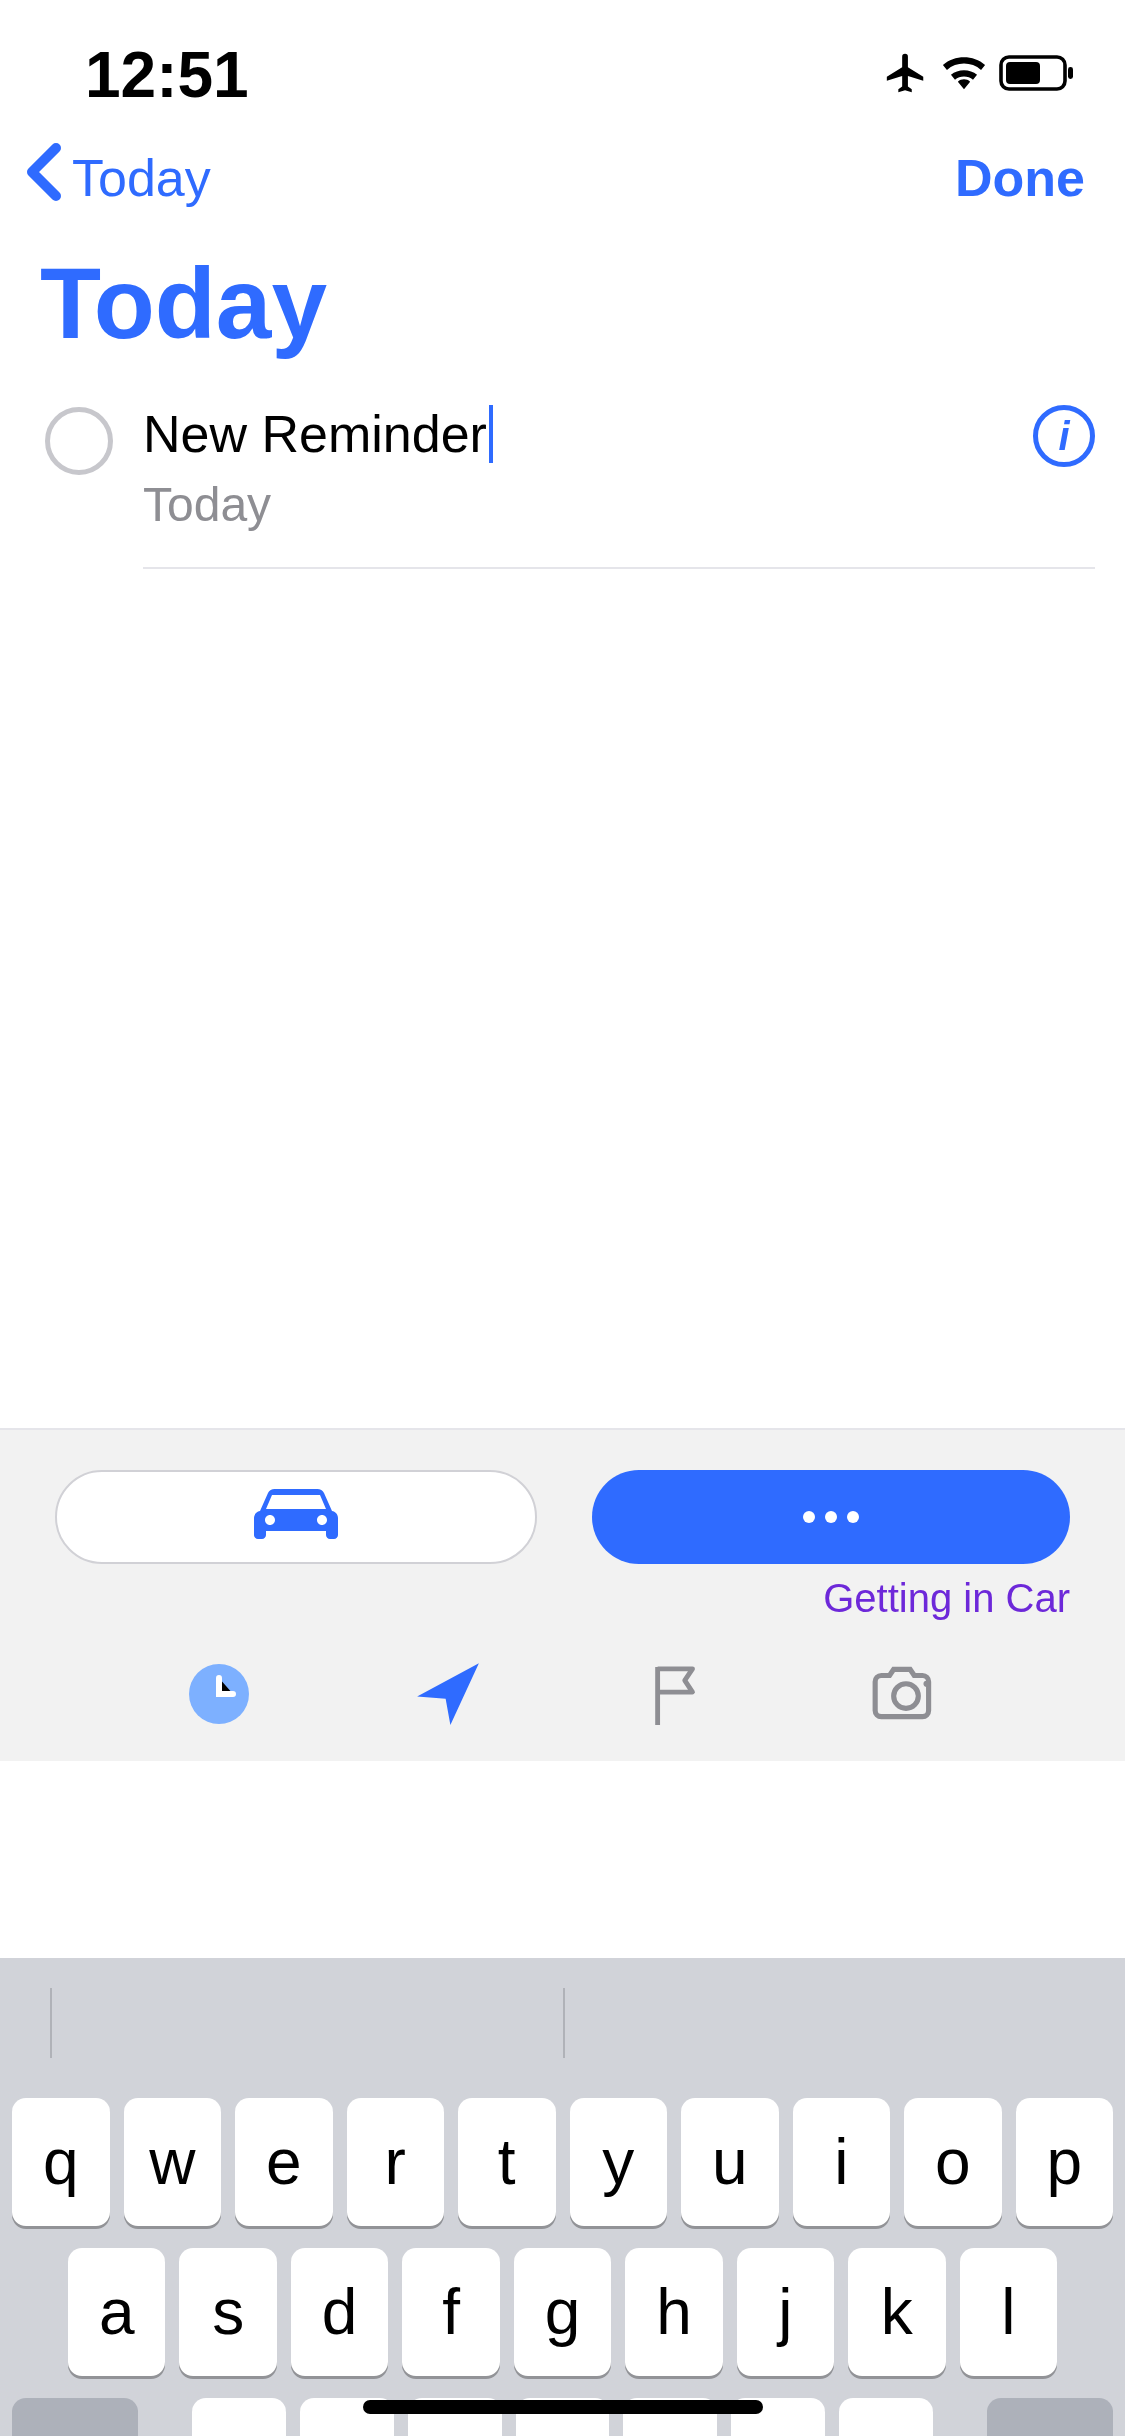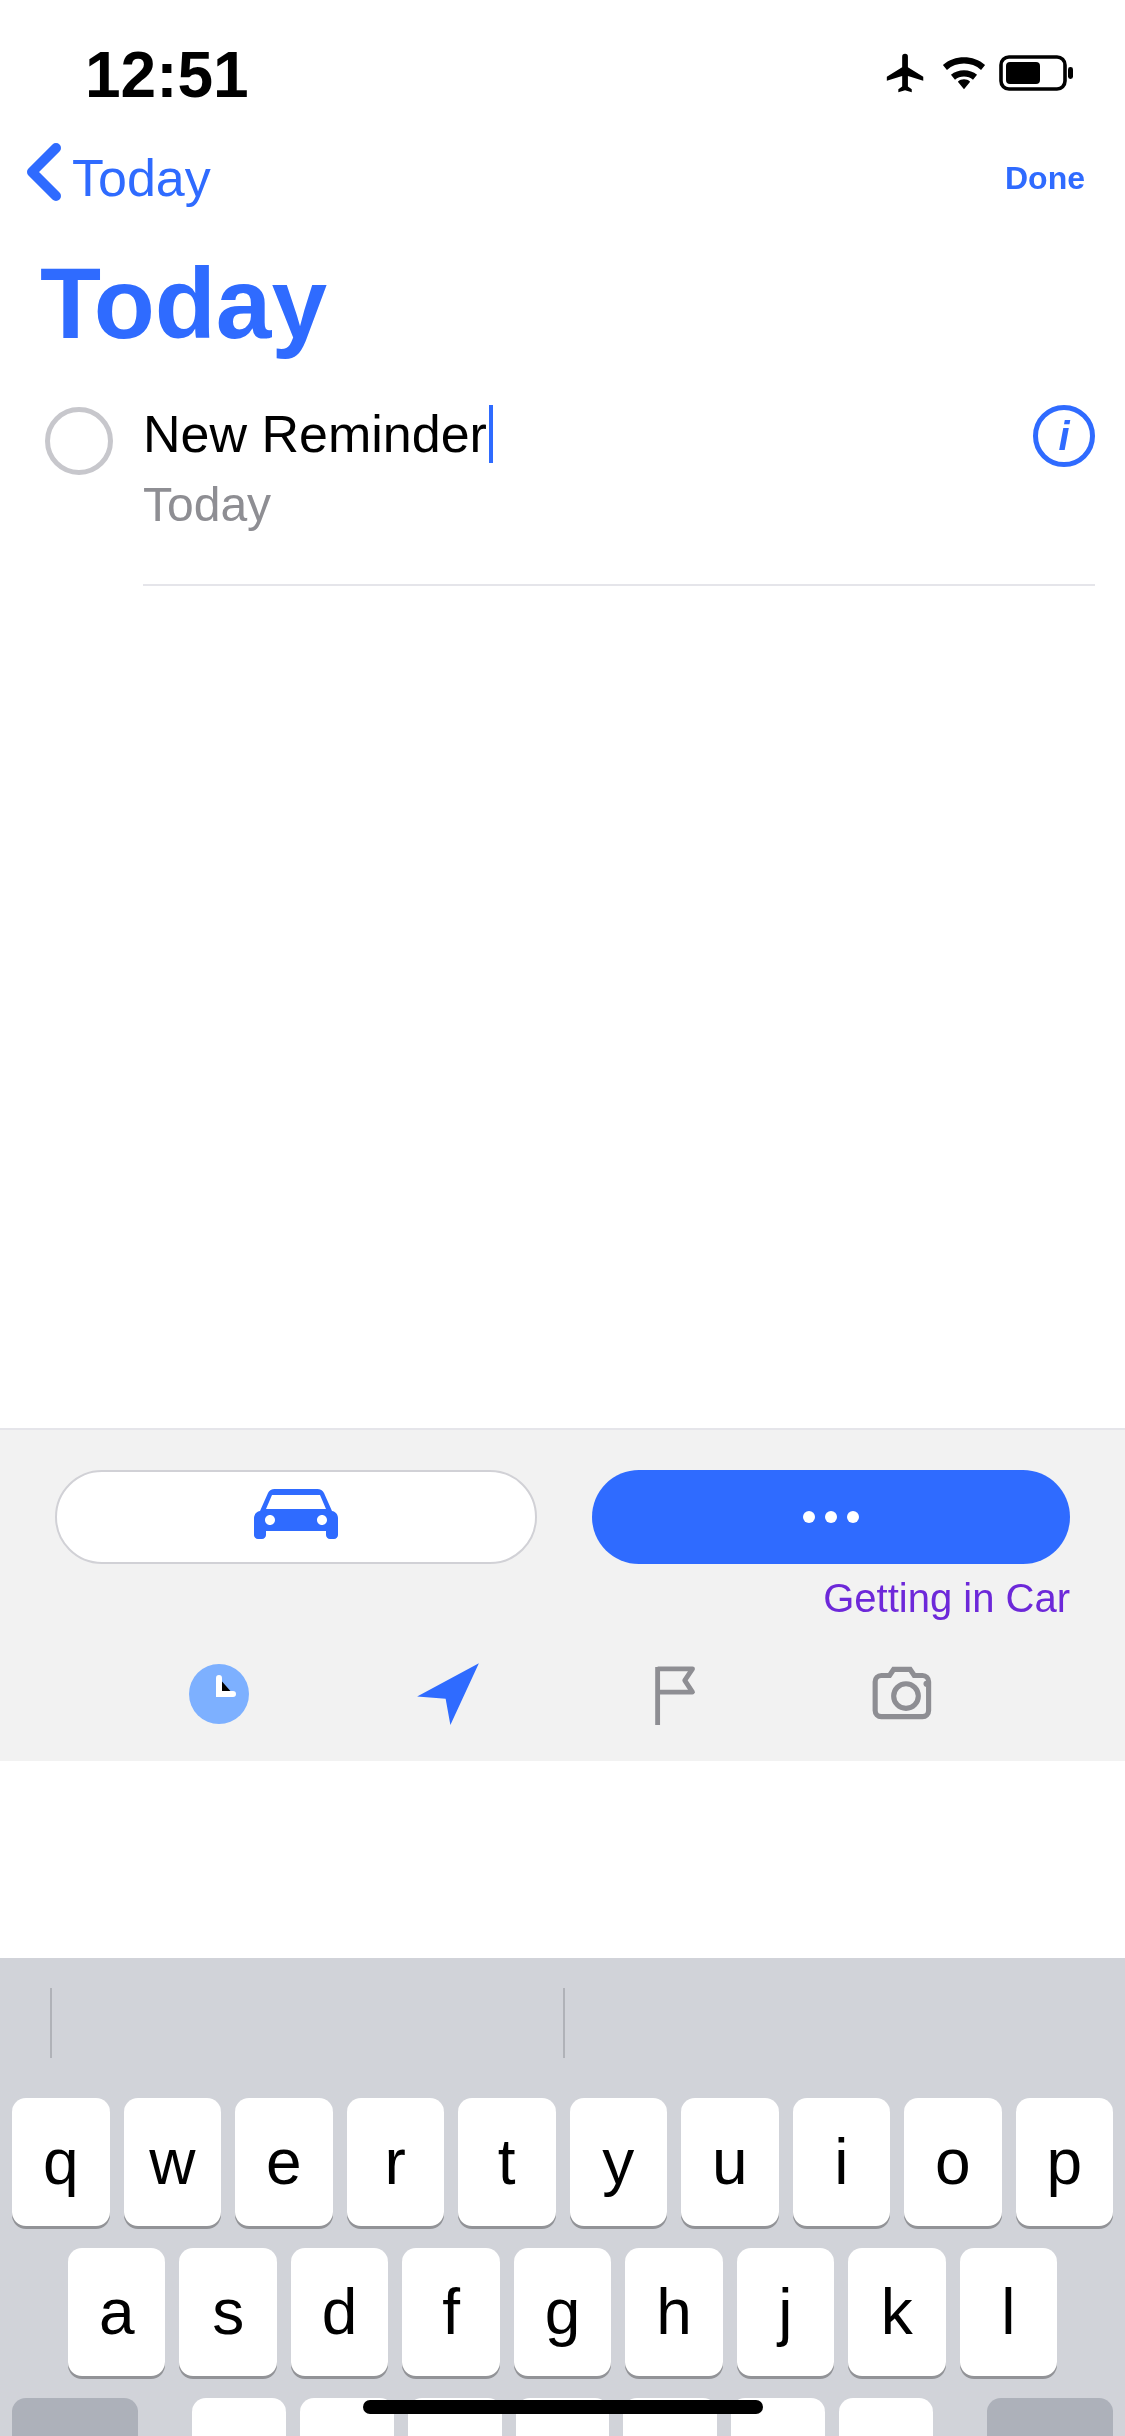--- a/index.html
+++ b/index.html
@@ -6,29 +6,29 @@
 html, body { width: 1125px; height: 2436px; background: #fff; overflow: hidden; }
 
 
 .status-bar { display: flex; justify-content: space-between; align-items: center; padding: 30px 50px 0 85px; height: 120px; }
 .status-time { font-size: 64px; font-weight: 600; color: #000; }
 .status-icons { display: flex; align-items: center; gap: 12px; }
 
 
 .nav-bar { display: flex; justify-content: space-between; align-items: center; padding: 20px 40px 30px 20px; }
 .nav-back { display: flex; align-items: center; color: #2f6bff; font-size: 52px; }
-.nav-done { color: #2f6bff; font-size: 32px; font-weight: 600; }
+.nav-done { color: #2f6bff; font-size: 52px; font-weight: 600; }
 
 
 .page-title { font-size: 100px; font-weight: 700; color: #2f6bff; padding: 0 40px 40px; }
 
 
 .reminder-row { display: flex; align-items: flex-start; padding: 0 30px 0 45px; gap: 30px; }
 .reminder-circle { width: 68px; height: 68px; border: 5px solid #c7c7cc; border-radius: 50%; flex-shrink: 0; margin-top: 6px; }
-.reminder-body { flex: 1; border-bottom: 2px solid #e5e5ea; padding-bottom: 52px; }
+.reminder-body { flex: 1; border-bottom: 2px solid #e5e5ea; padding-bottom: 35px; }
 .reminder-title-wrap { display: flex; align-items: center; justify-content: space-between; }
 .reminder-title { font-size: 52px; color: #000; display: flex; align-items: center; }
 .cursor { display: inline-block; width: 4px; height: 58px; background: #2f6bff; margin-left: 2px; }
 .reminder-sub { font-size: 48px; color: #8e8e93; margin-top: 10px; }
 .info-icon { width: 62px; height: 62px; border: 5px solid #2f6bff; border-radius: 50%; display: flex; align-items: center; justify-content: center; color: #2f6bff; font-size: 40px; font-family: Georgia, serif; font-style: italic; font-weight: 600; margin-top: 4px; }
 
 
 .suggestion-area { position: absolute; top: 1428px; left: 0; right: 0; background: #f2f2f2; border-top: 2px solid #e5e5ea; padding: 40px 55px 0; }
 .chips { display: flex; gap: 55px; }
 .chip { flex: 1; height: 94px; border-radius: 47px; display: flex; align-items: center; justify-content: center; }

